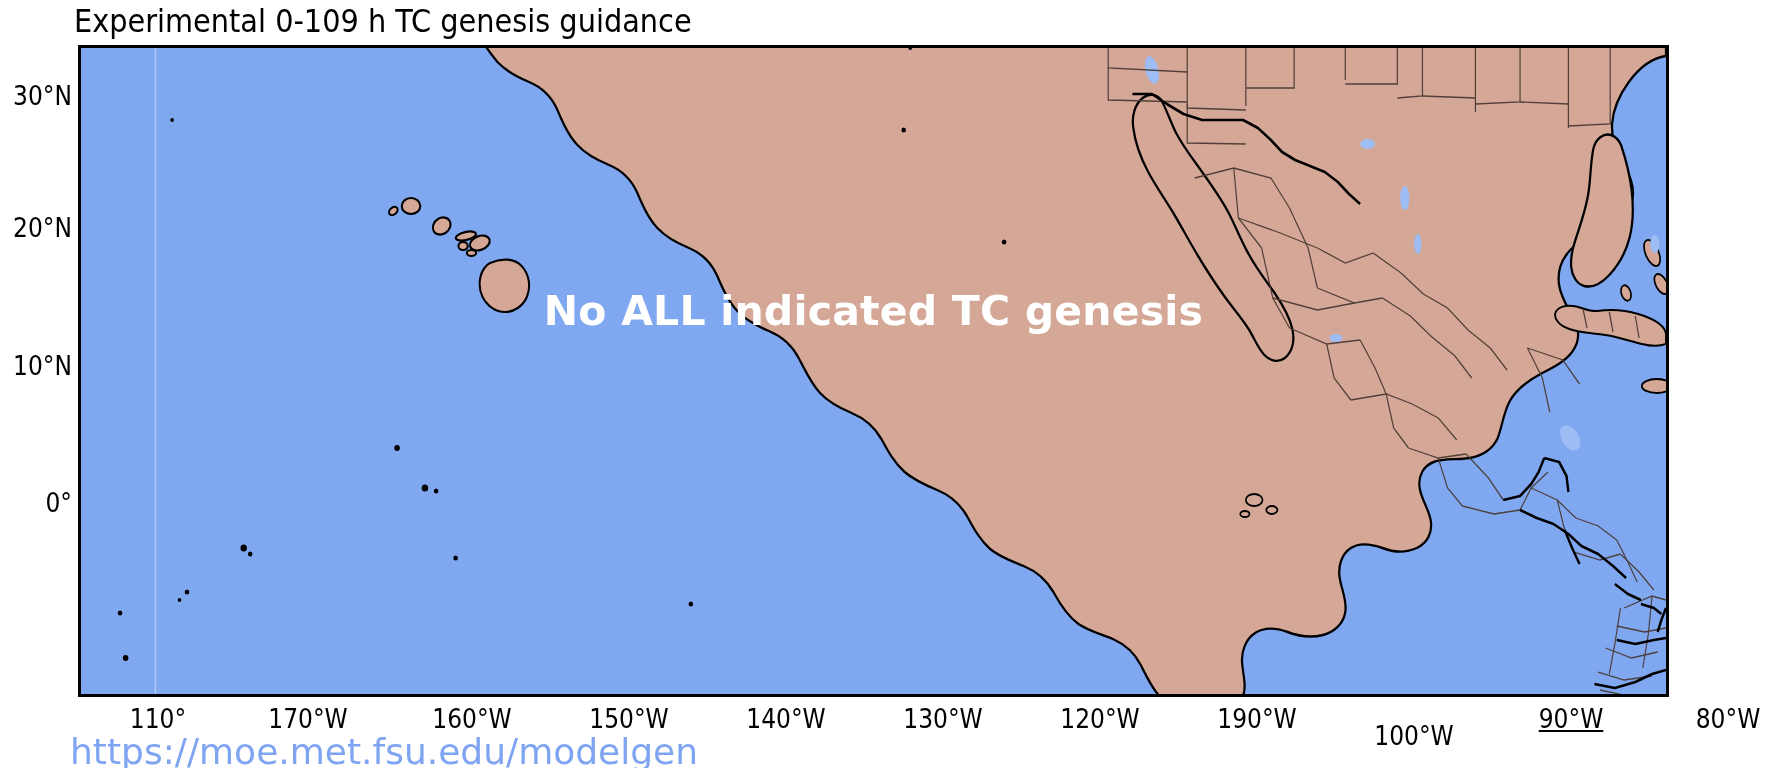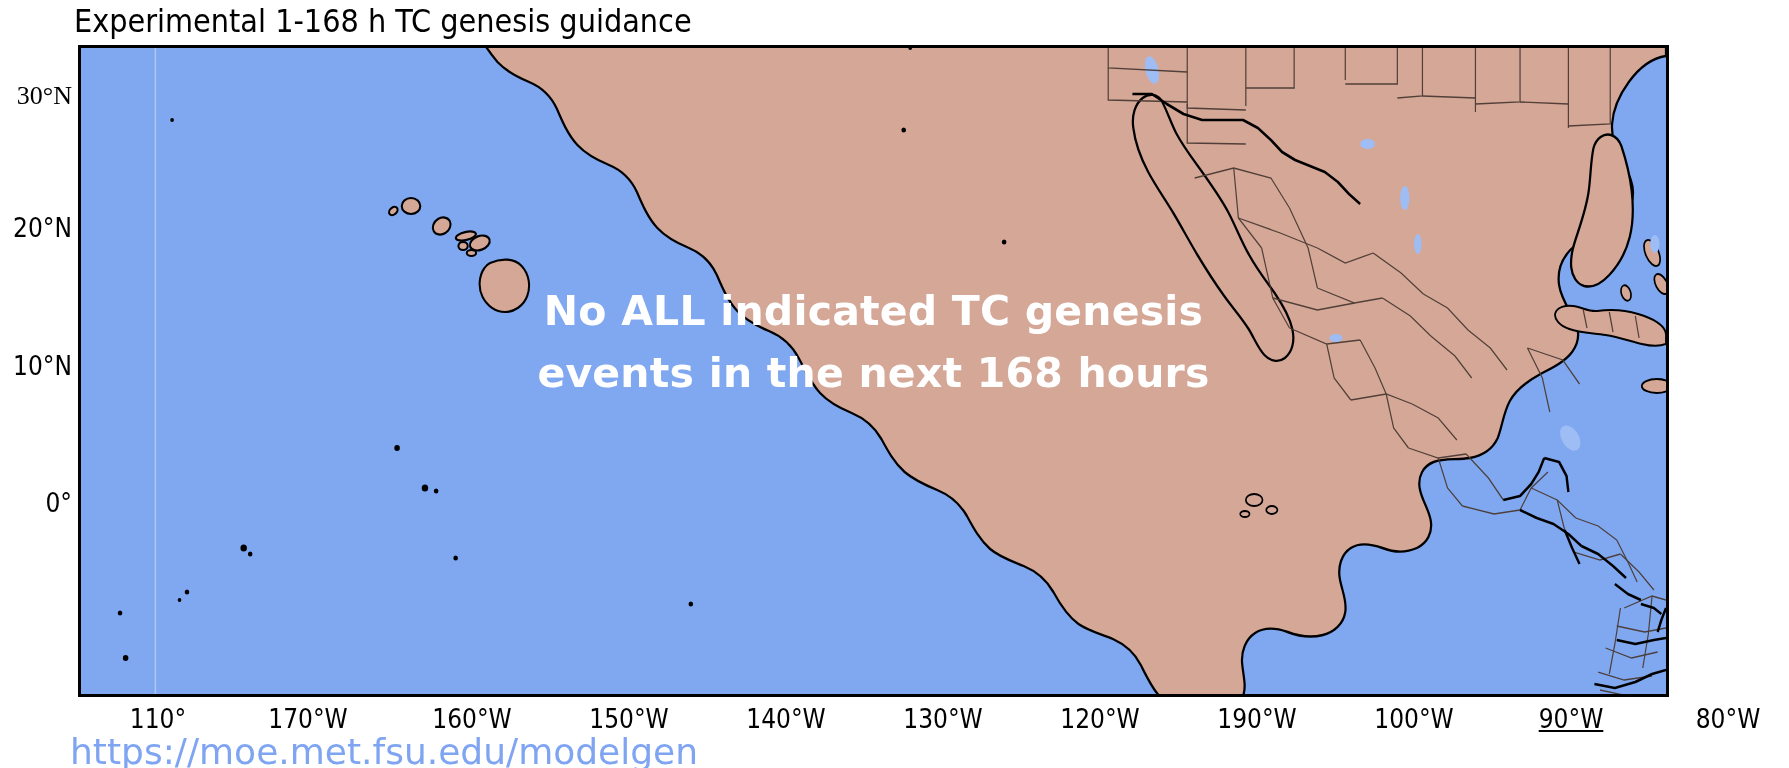--- a/index.html
+++ b/index.html
@@ -38,21 +38,21 @@
          font-family:"DejaVu Sans Condensed","Liberation Sans Narrow","Liberation Sans",sans-serif;
          transform:translateY(-50%);white-space:nowrap;text-align:right;}
   #url{position:absolute;left:70px;top:731px;font-size:36px;color:#7fa5f2;
        font-family:"DejaVu Sans","Liberation Sans",sans-serif;white-space:nowrap;}
 </style>
 </head>
 <body>
 
 <div id="figure">
 
-  <div class="hdr" id="title-left">Experimental 1-168 h TC genesis guidance</div>
+  <div class="hdr" id="title-left">Experimental 0-109 h TC genesis guidance</div>
 
   <div id="plot">
 
     <svg id="map-svg" viewBox="0 0 1705 646" preserveAspectRatio="none" shape-rendering="geometricPrecision">
 
       <rect x="0" y="0" width="1705" height="646" fill="#80a8f0"></rect>
 
       <g stroke="#b8cdf6" stroke-width="1.6" opacity=".85">
         <line x1="80" y1="0" x2="80" y2="646"></line>
       </g>
@@ -404,40 +404,39 @@
 
           <path d="M1652,592 L1672,596 L1692,592 L1705,590"></path>
 
           <path d="M1628,636 L1650,640 L1672,634 L1690,626 L1705,622"></path>
         </g>
       </g>
     </svg>
 
     <div id="nogen">
       <div>No ALL indicated TC genesis</div>
-      <div>events in the next 168 hours</div>
     </div>
 
     <div id="stamp">Mon Jan 26 04:41 UTC 2026</div>
   </div>
 
   <div id="xticks">
       <div class="xtick" style="left: 158px;">110°</div>
       <div class="xtick" style="left: 308px;">170°W</div>
       <div class="xtick" style="left: 472px;">160°W</div>
       <div class="xtick" style="left: 629px;">150°W</div>
       <div class="xtick" style="left: 786px;">140°W</div>
       <div class="xtick" style="left: 943px;">130°W</div>
       <div class="xtick" style="left: 1100px;">120°W</div>
       <div class="xtick" style="left: 1257px;">190°W</div>
-      <div class="xtick" style="left: 1414px;">100°W</div>
+      <div class="xtick" style="left: 1414px; margin-top: 17px;">100°W</div>
       <div class="xtick" style="left: 1571px; text-decoration: underline;">90°W</div>
       <div class="xtick" style="left: 1728px;">80°W</div>
     </div>
   <div id="yticks">
-      <div class="ytick" style="top: 96px; font-family: Liberation Serif, serif;">30°N</div>
+      <div class="ytick" style="top: 96px;">30°N</div>
       <div class="ytick" style="top: 228px;">20°N</div>
       <div class="ytick" style="top: 366px;">10°N</div>
       <div class="ytick" style="top: 503px;">0°</div>
     </div>
 
   <div id="url">https://moe.met.fsu.edu/modelgen</div>
 </div>
 
 </body></html>

